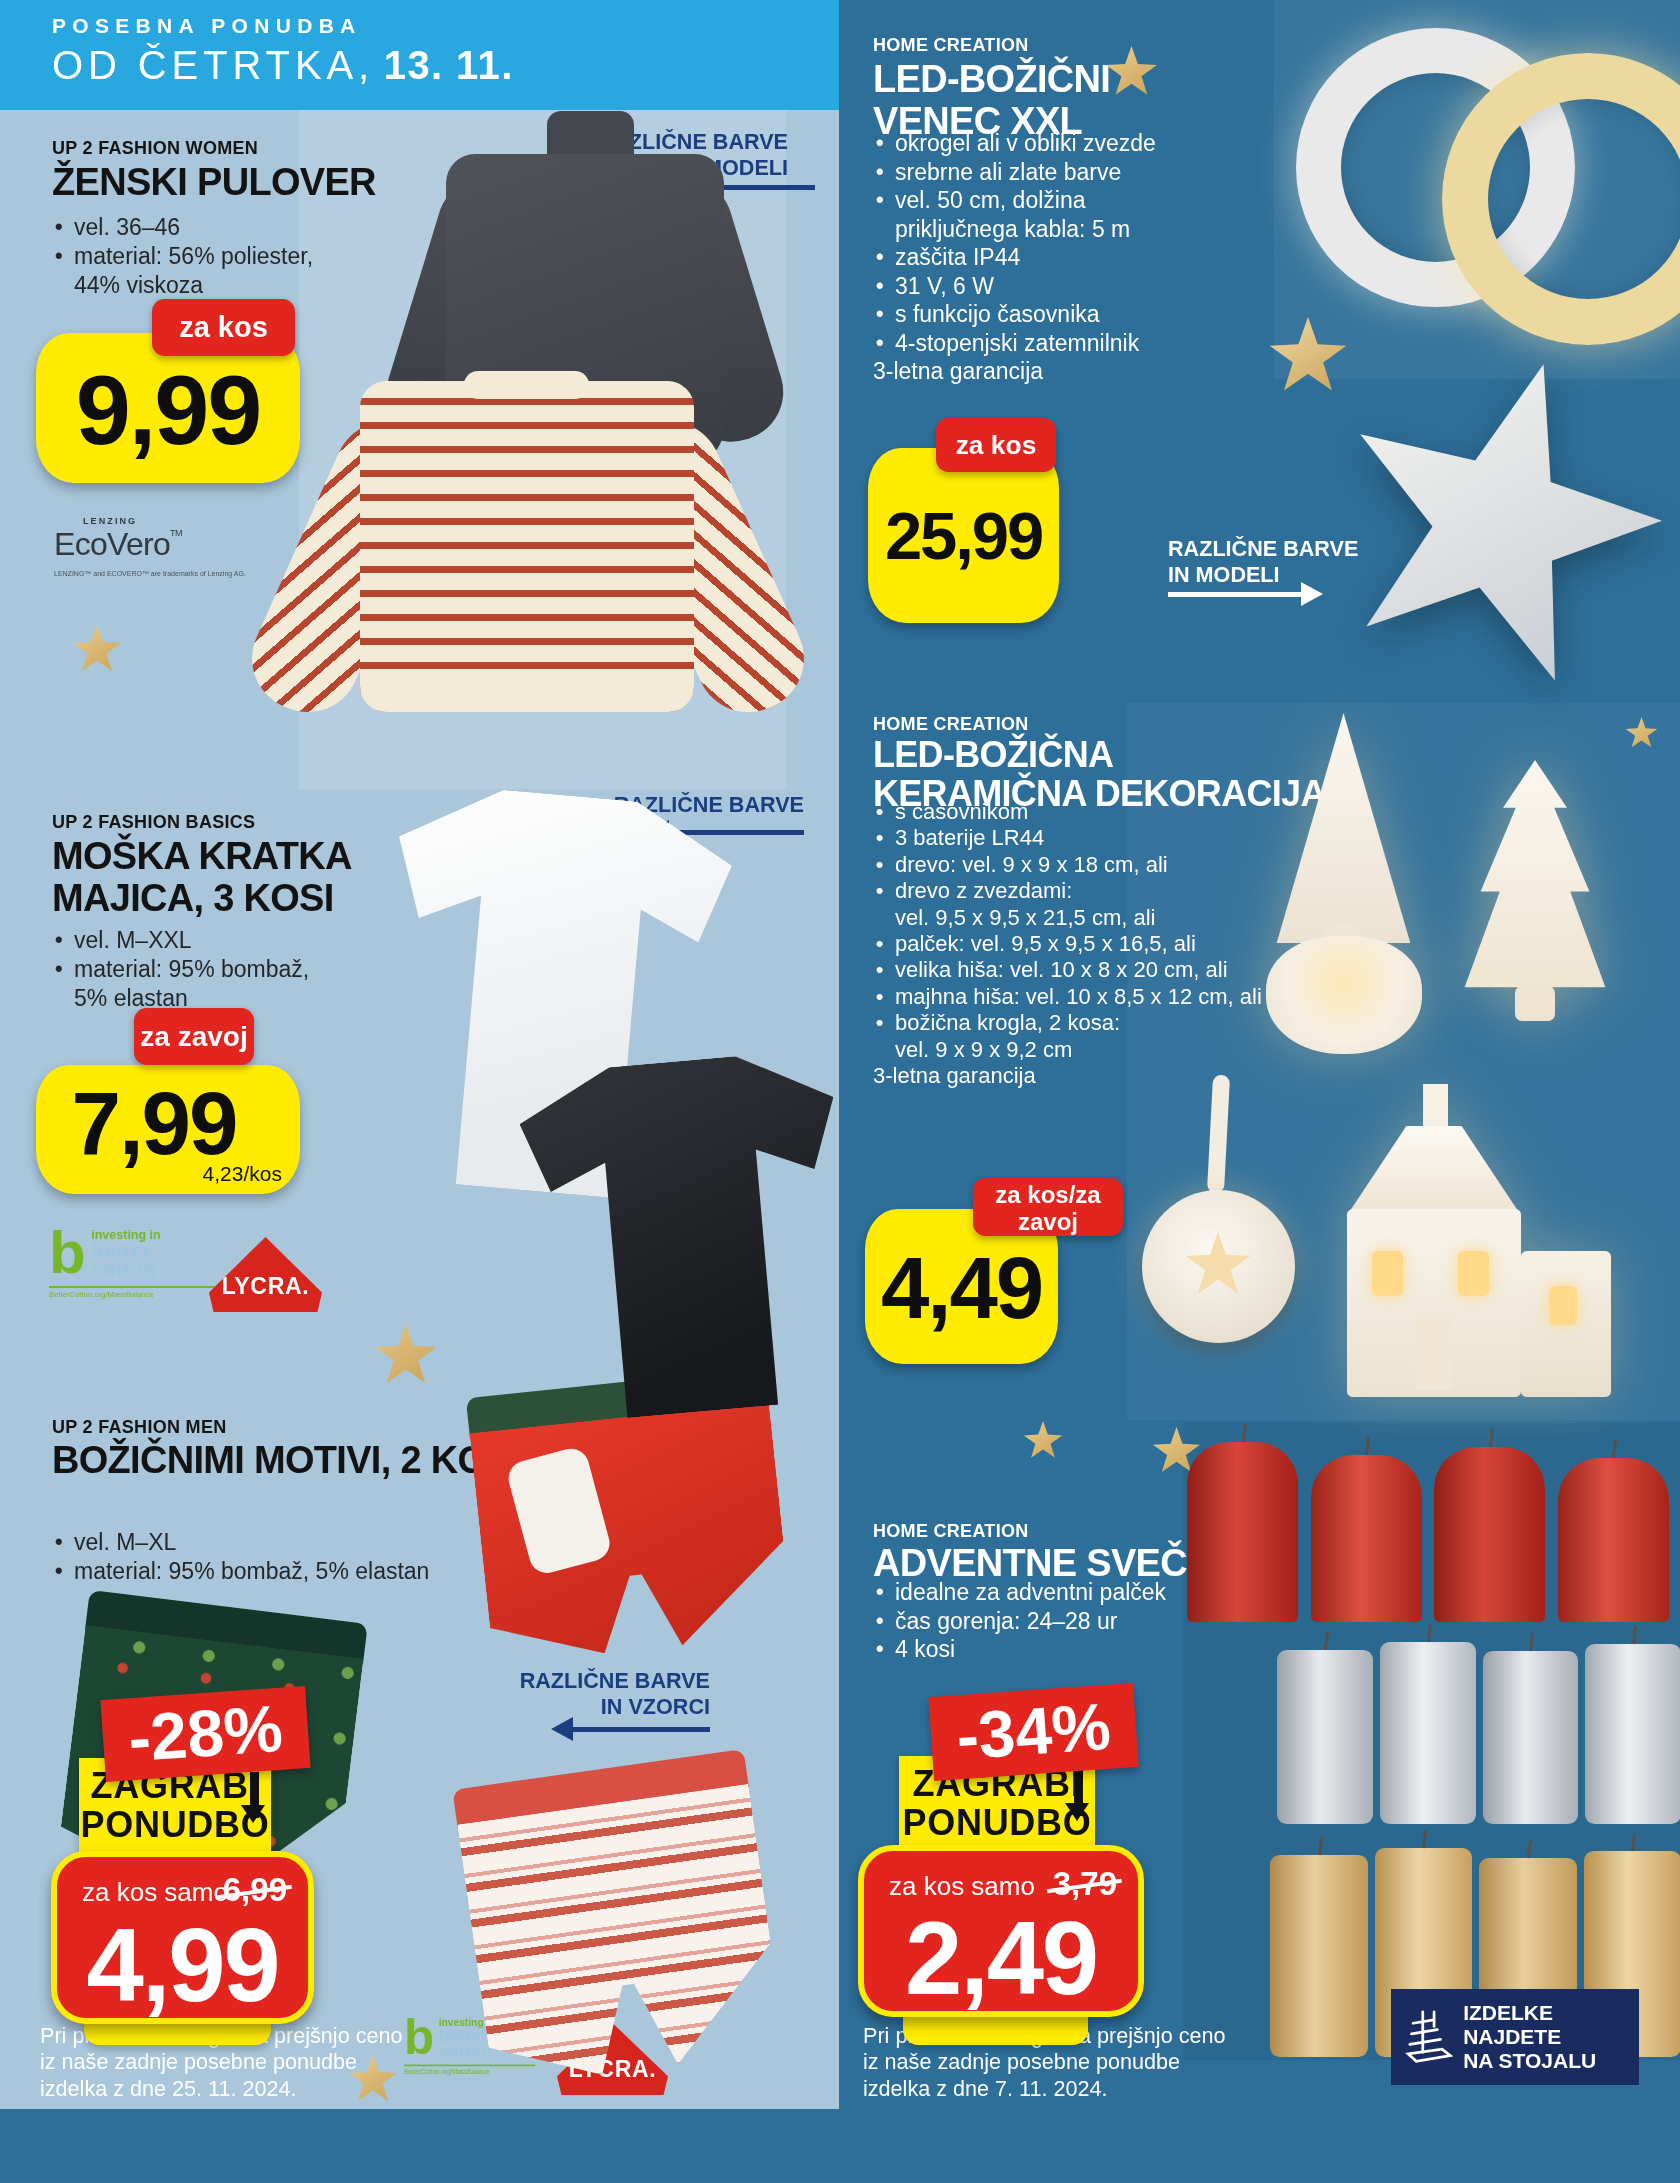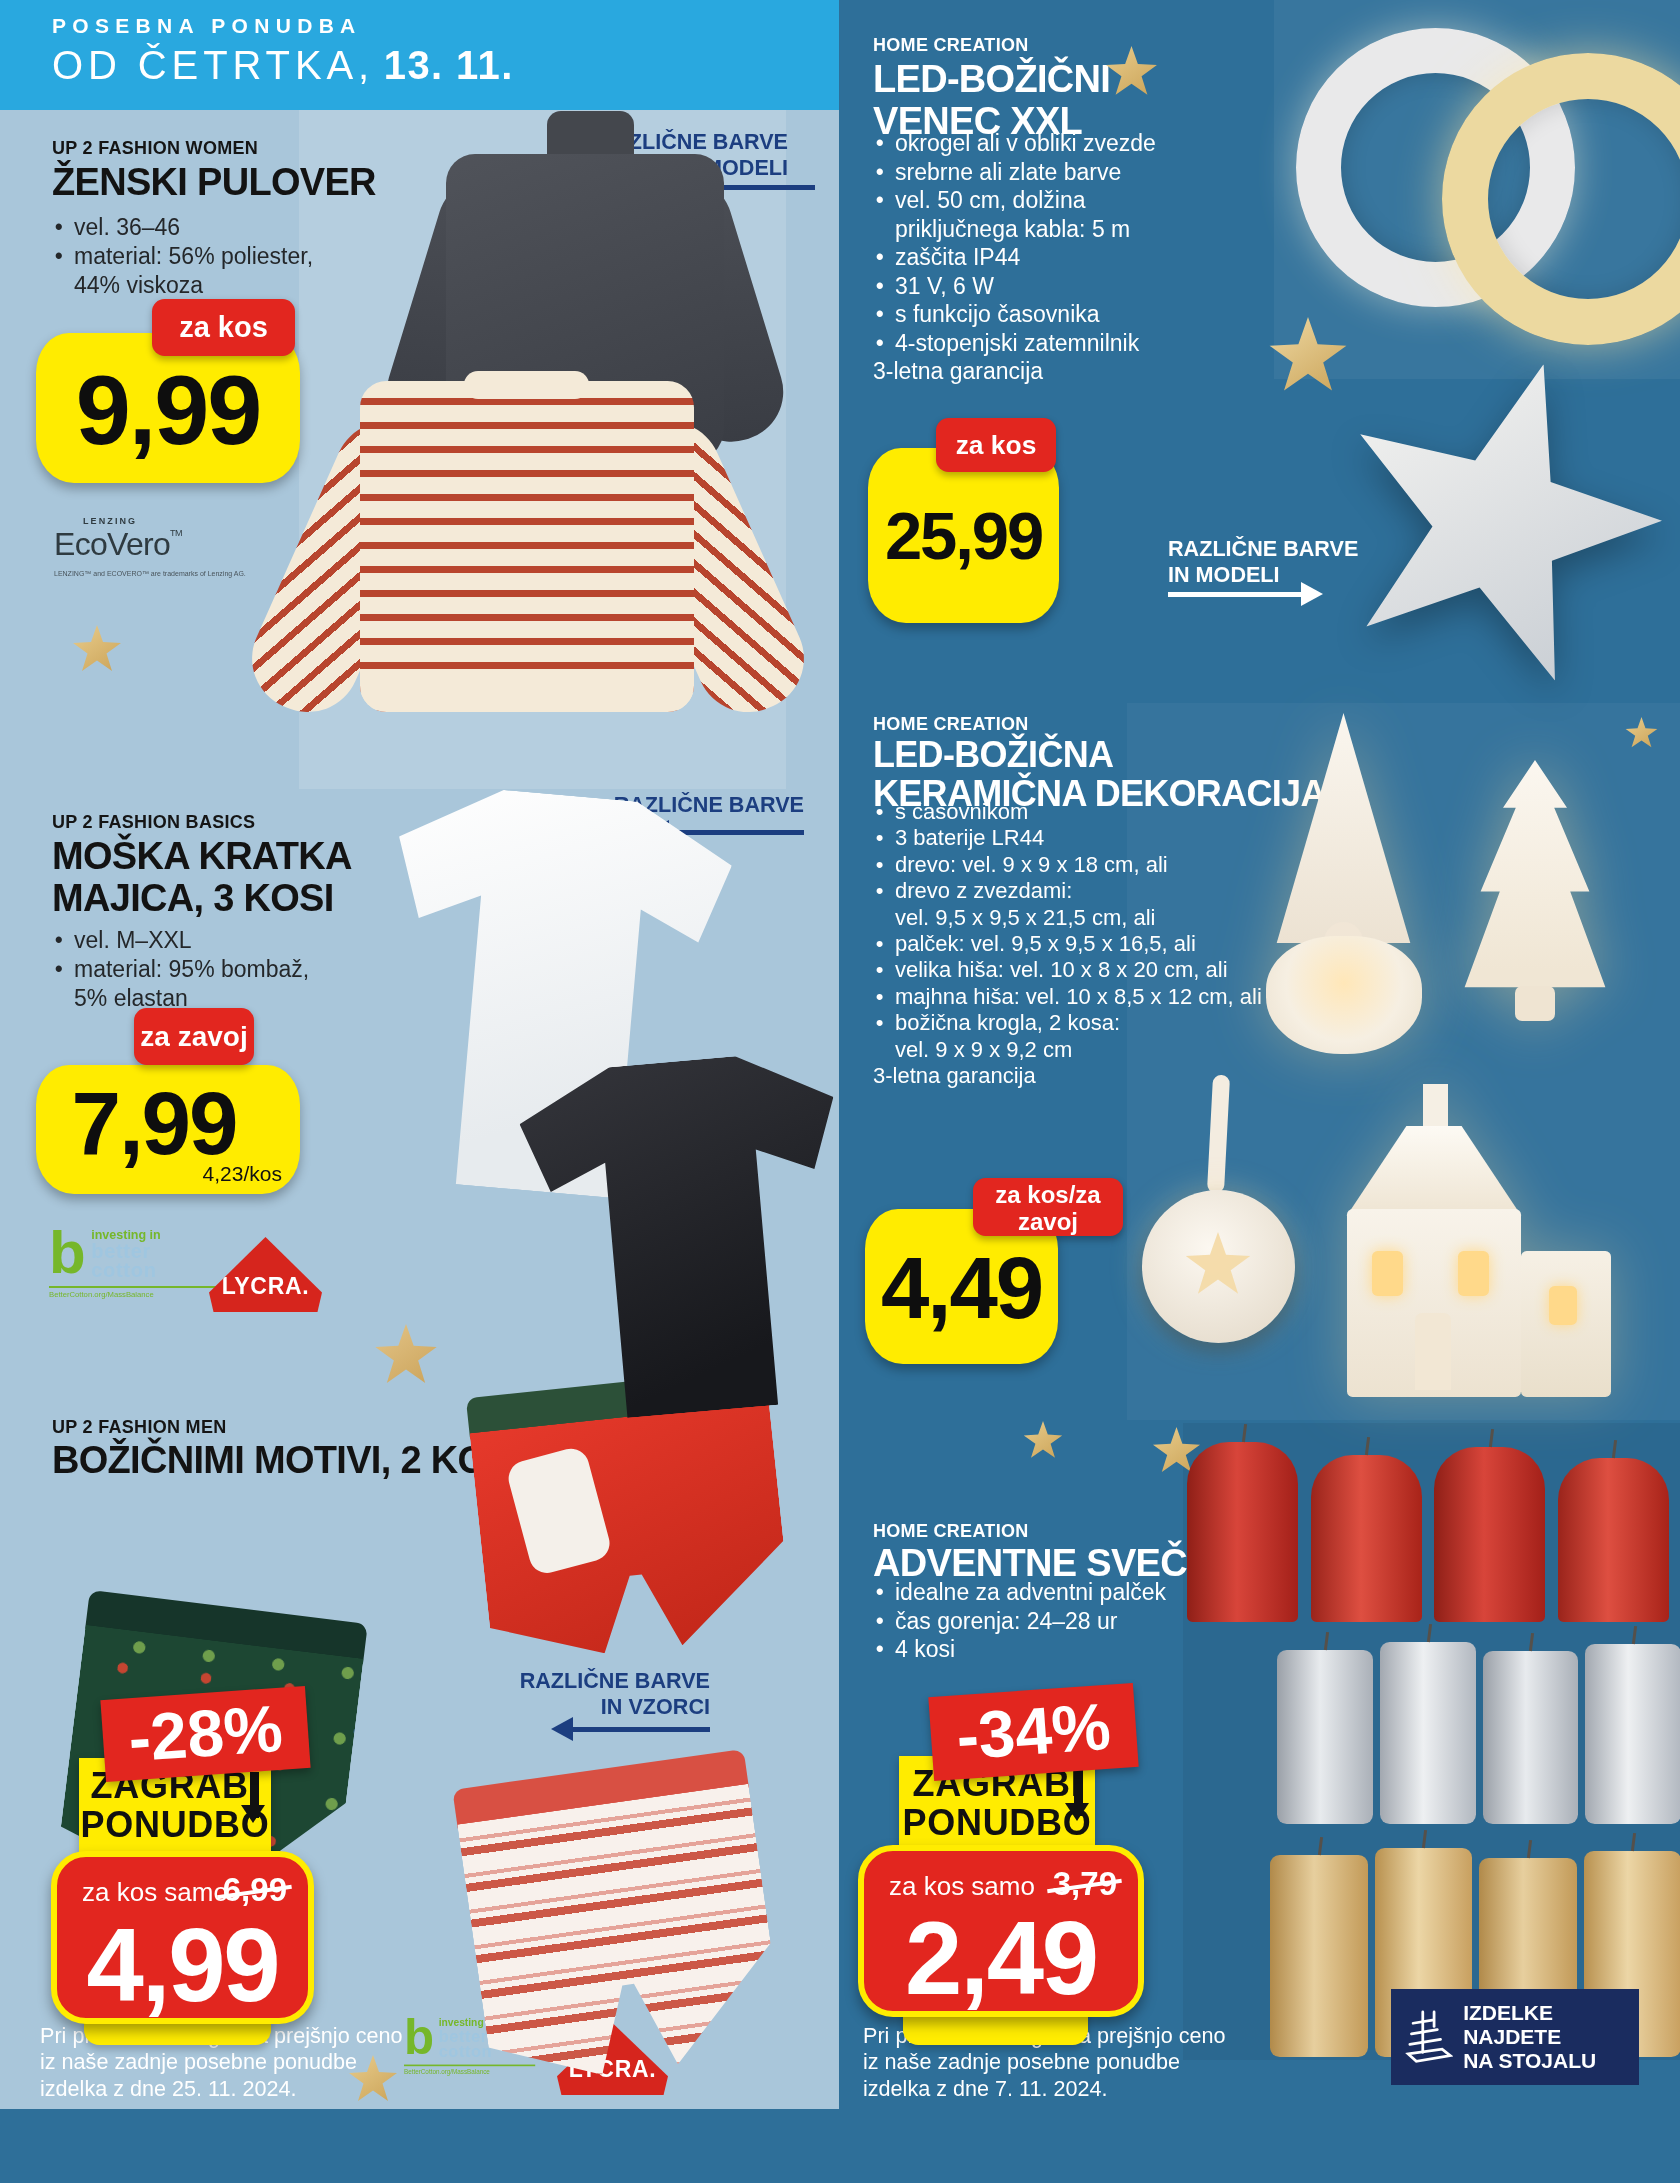--- a/index.html
+++ b/index.html
@@ -189,20 +189,24 @@
   <div class="abs lycra" style="left:209px;top:1237px;width:113px;height:75px;">
     <span>LYCRA.</span>
   </div>
 
   <div class="abs star" style="left:374px;top:1324px;width:64px;height:64px;background:linear-gradient(145deg,#e3c488,#caa258);"></div>
 
   <div class="abs brand" style="left:52px;top:1417px;">UP 2 FASHION MEN</div>
   <div class="abs pname" style="left:52px;top:1439px;">
     <div>BOŽIČNIMI MOTIVI, 2 KOSA</div>
   </div>
+  <ul class="abs blist" style="left:52px;top:1528px;">
+    <li>vel. M–XL</li>
+    <li>material: 95% bombaž, 5% elastan</li>
+  </ul>
 
   <div class="abs boxer" style="left:479px;top:1382px;width:301px;height:268px;transform:rotate(-6deg);z-index:2;">
     <div class="waist" style="background:#2c5038;"></div>
     <div class="bbody" style="background:linear-gradient(160deg,#e6392b,#c02618);"></div>
     <div style="position:absolute;left:40px;top:64px;width:82px;height:115px;background:#f4f0ea;border-radius:18px;transform:rotate(-9deg);"></div>
   </div>
 
   <div class="abs boxer" style="left:72px;top:1606px;width:280px;height:277px;transform:rotate(7deg);">
     <div class="waist" style="background:#16352a;"></div>
     <div class="bbody" style="background-color:#1d4733;background-image:radial-gradient(circle,#c44531 4.9px,transparent 5.6px),radial-gradient(circle,#3b6fae 4.9px,transparent 5.6px),radial-gradient(circle,#6f9e4c 5.6px,transparent 6.3px);background-size:84px 77px,97px 90px,70px 66px;background-position:0 0,42px 28px,21px 49px;"></div>

